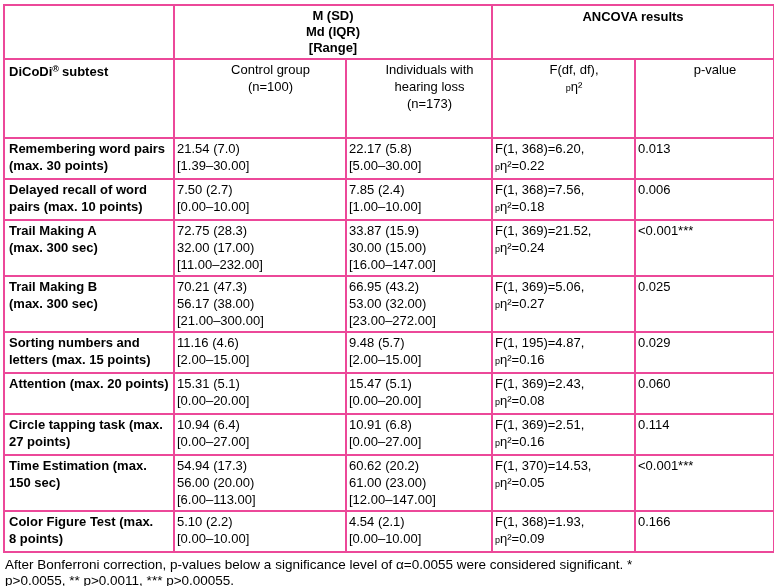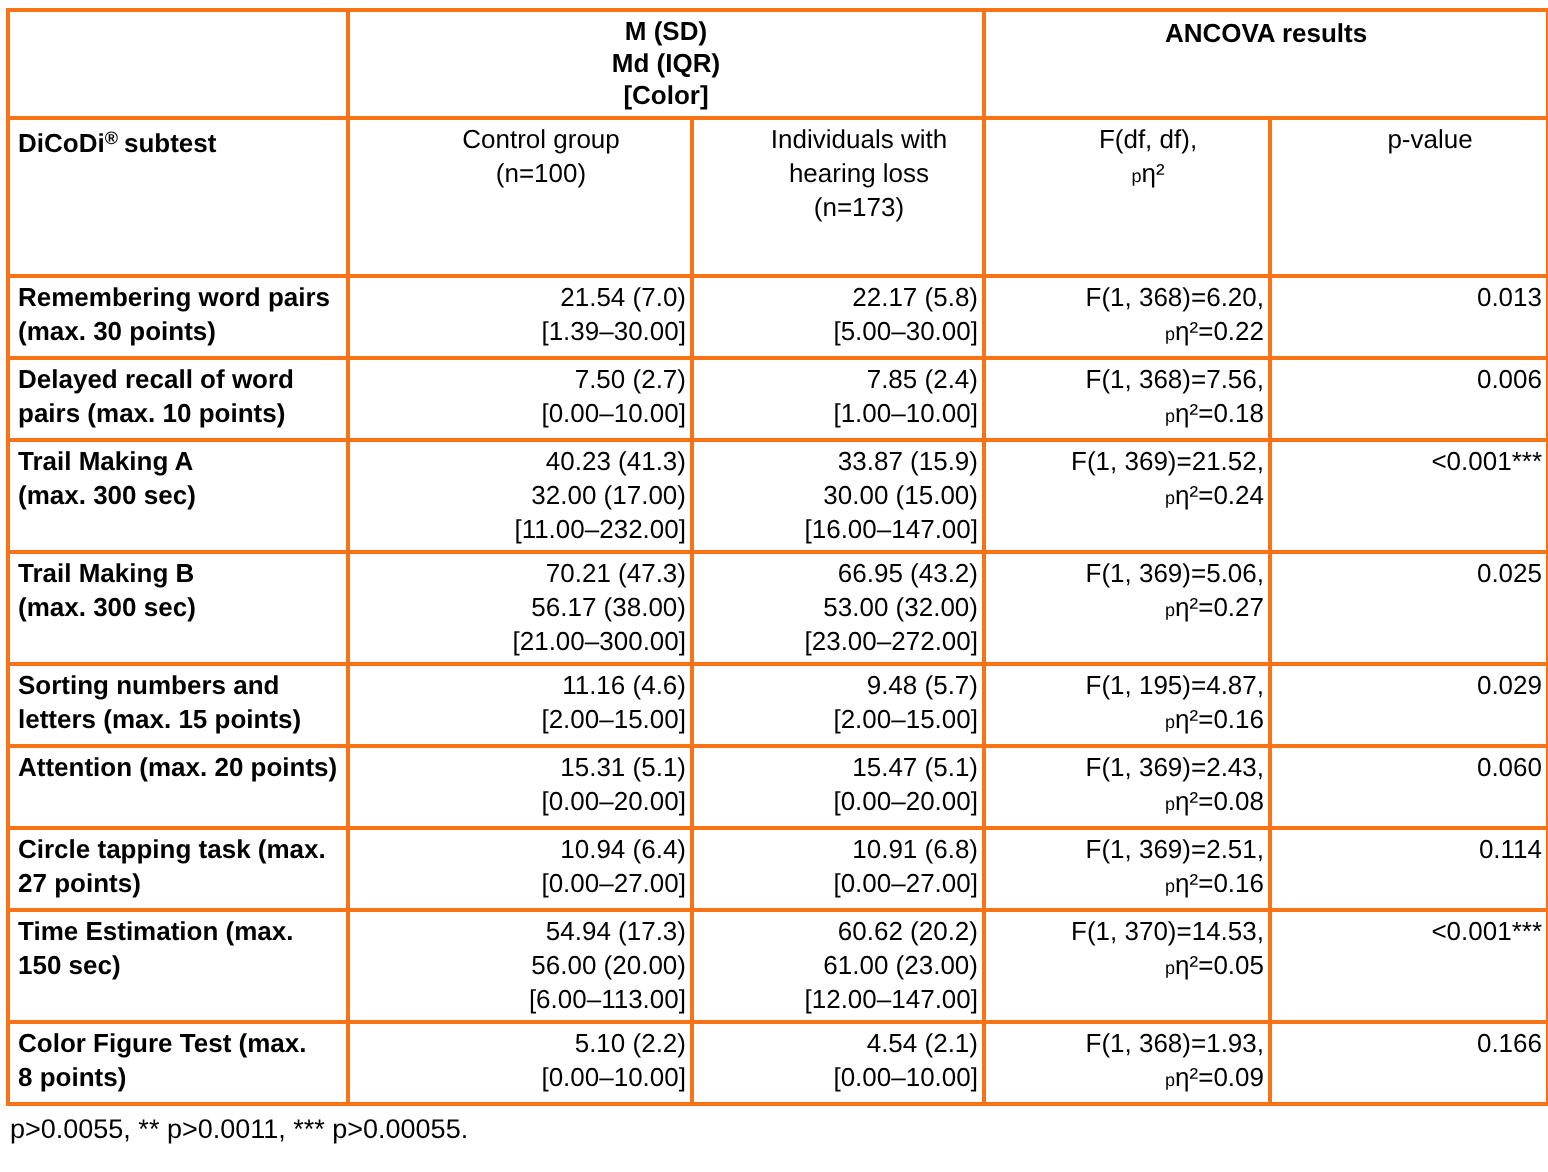--- a/index.html
+++ b/index.html
@@ -12,28 +12,28 @@
   .page { padding: 4px 2px 0 3px; }
 
   table.results { border-collapse: collapse; table-layout: fixed; width: 770px; }
   col.c1 { width: 170px; }
   col.c2 { width: 172px; }
   col.c3 { width: 146px; }
   col.c4 { width: 143px; }
   col.c5 { width: 139px; }
 
   th, td {
-    border: 2px solid #f97316;
+    border: 2px solid #ec4899;
     vertical-align: top;
     padding: 1px 2px 2px;
     font-size: 13px;
     line-height: 17px;
   }
   th { font-weight: bold; text-align: center; }
-  td { text-align: right; font-weight: normal; }
+  td { text-align: left; font-weight: normal; }
 
   .grp { padding-top: 2px; }
   .grp .statline { line-height: 16px; }
   tr.colsrow th { height: 79px; }
   .colhead { font-weight: normal; padding-left: 23px; }
 
   .lblcell { text-align: left; padding-left: 4px; padding-right: 1px; }
   .lline { white-space: nowrap; }
 
   .sub { font-size: 9px; }
@@ -54,21 +54,21 @@
         <col class="c3">
         <col class="c4">
         <col class="c5">
     </colgroup>
     <thead>
       <tr>
         <td class="corner"></td>
         <th colspan="2" class="grp">
           <div class="statline">M (SD)</div>
           <div class="statline">Md (IQR)</div>
-          <div class="statline">[Color]</div>
+          <div class="statline">[Range]</div>
         </th>
         <th colspan="2" class="grp">ANCOVA results</th>
       </tr>
       <tr class="colsrow">
         <th class="lblcell">
           <span>DiCoDi</span><span class="rtm">®</span><span class="sp">subtest</span>
         </th>
         <th class="colhead">
           <div>Control group</div>
           <div>(n=100)</div>
@@ -130,21 +130,21 @@
         </td>
         <td>0.006</td>
       </tr>
 
       <tr>
         <th class="lblcell">
           <div class="lline">Trail Making A</div>
           <div class="lline">(max. 300 sec)</div>
         </th>
         <td>
-          <div>40.23 (41.3)</div>
+          <div>72.75 (28.3)</div>
           <div>32.00 (17.00)</div>
           <div>[11.00–232.00]</div>
         </td>
         <td>
           <div>33.87 (15.9)</div>
           <div>30.00 (15.00)</div>
           <div>[16.00–147.00]</div>
         </td>
         <td>
           <div>F(1, 369)=21.52,</div>
@@ -282,15 +282,16 @@
           <div>F(1, 368)=1.93,</div>
           <div><span class="sub">p</span><span>η²=0.09</span></div>
         </td>
         <td>0.166</td>
       </tr>
 
     </tbody>
   </table>
 
   <div class="footnote">
+    <div>After Bonferroni correction, p-values below a significance level of α=0.0055 were considered significant. *</div>
     <div>p&gt;0.0055, ** p&gt;0.0011, *** p&gt;0.00055.</div>
   </div>
 </div>
 
 </body></html>

